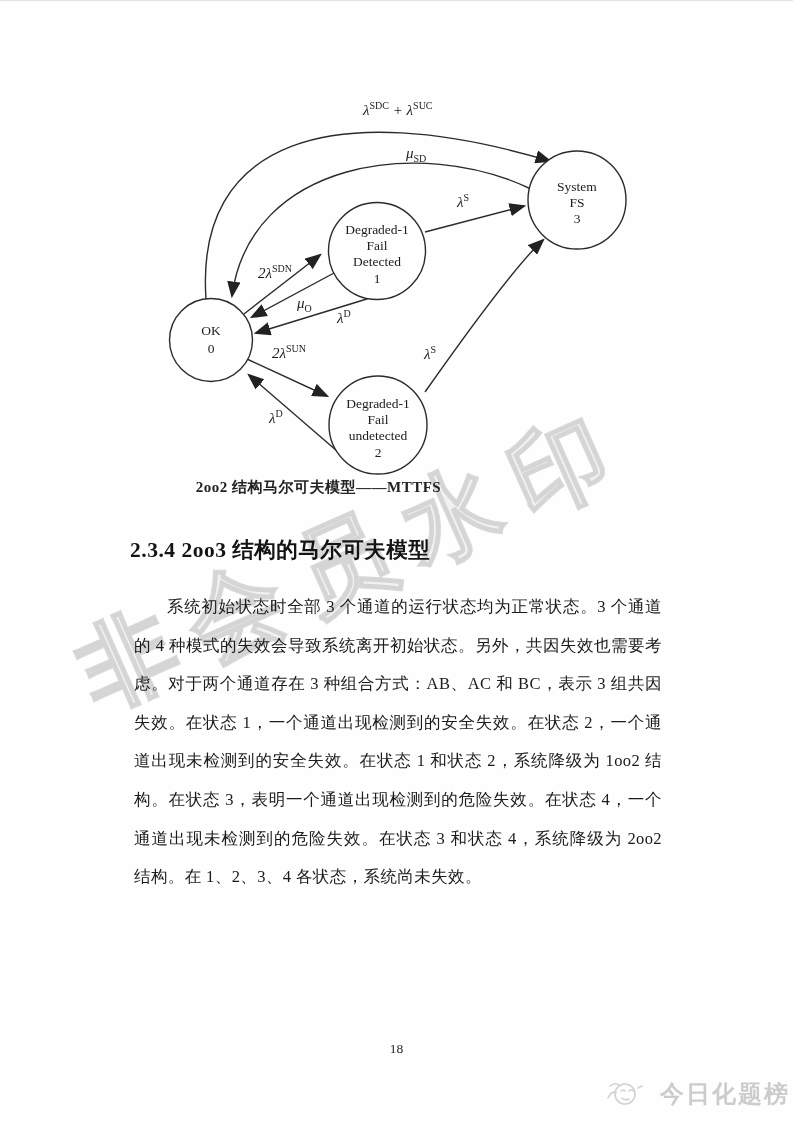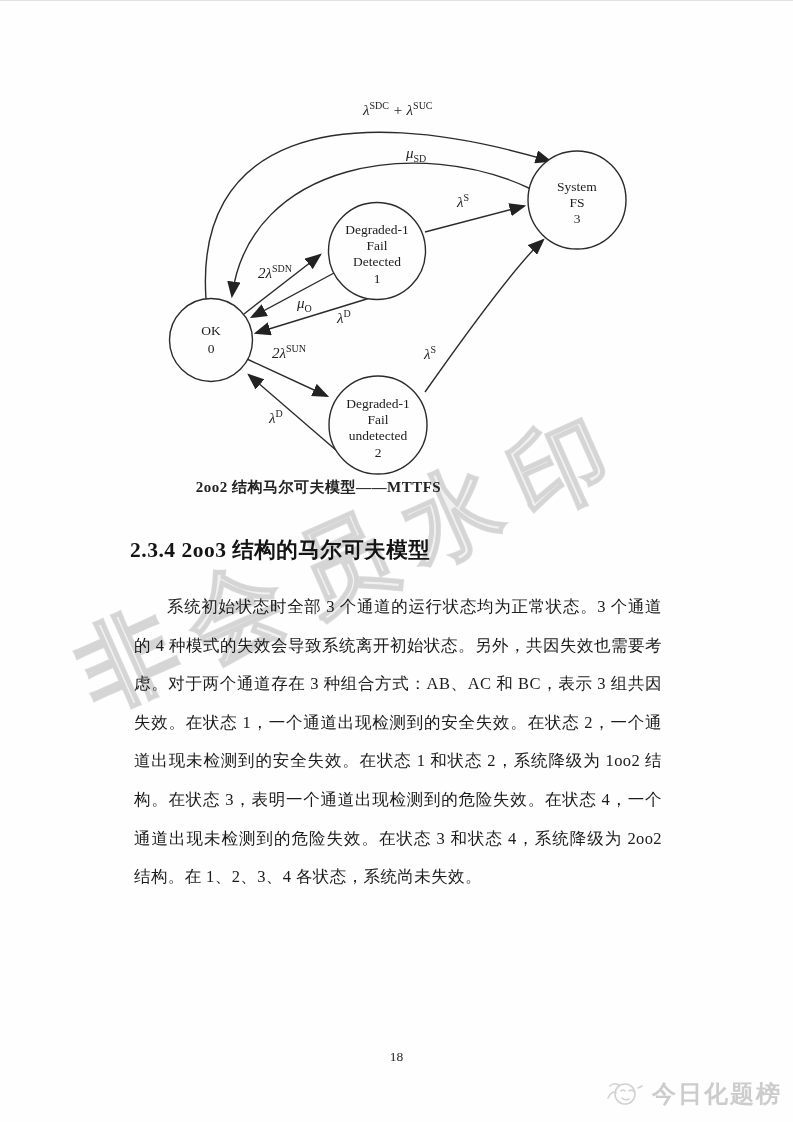--- a/index.html
+++ b/index.html
@@ -41,25 +41,25 @@
   }
   .body-text p{
     margin:16px;
     font-size:16.5px;line-height:38.6px;
     text-align:justify;text-indent:2em;
     color:#1b1b1b;
     letter-spacing:0.4px;
   }
   .page-number{
     position:absolute;left:0;top:1040px;width:793px;z-index:2;
-    text-align:center;font-size:13.5px;color:#2a2a2a;margin-top:8px;
+    text-align:center;font-size:13.5px;color:#2a2a2a;
   }
   .footer-brand{
     position:absolute;left:598px;top:1077px;z-index:2;
-    display:flex;align-items:center;gap:6px;
+    display:flex;align-items:center;gap:14px;
     color:#c9c9c9;
   }
   .footer-brand .brand-text{
     font-family:"DejaVu Sans","Liberation Sans",sans-serif;
     font-size:24px;font-weight:700;letter-spacing:2px;
     color:#cccccc;white-space:nowrap;
   }
   svg text{font-family:"Liberation Serif","DejaVu Serif",serif;fill:#1c1c1c;}
   .st{font-size:13.5px;}
   .mth{font-size:15px;font-style:italic;}

